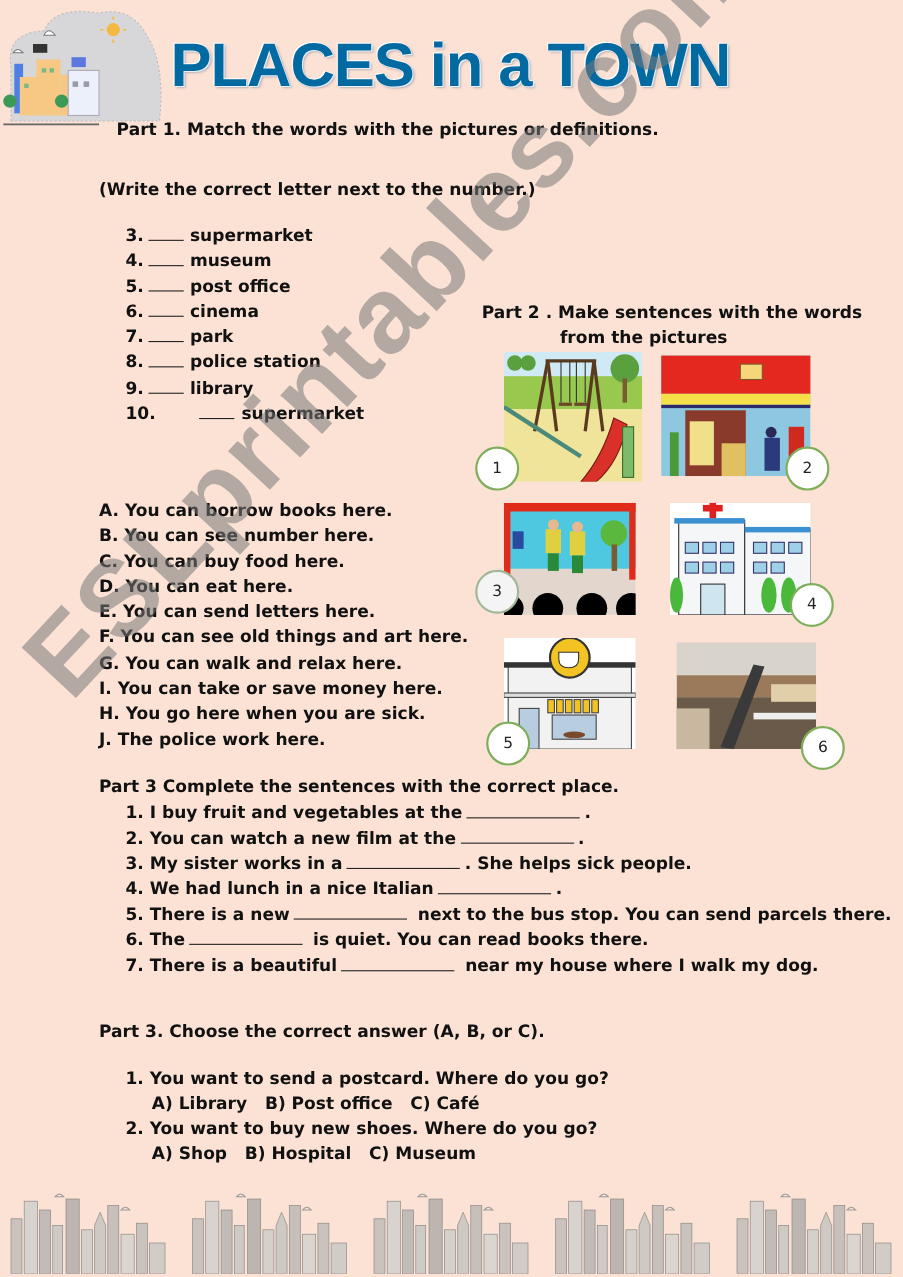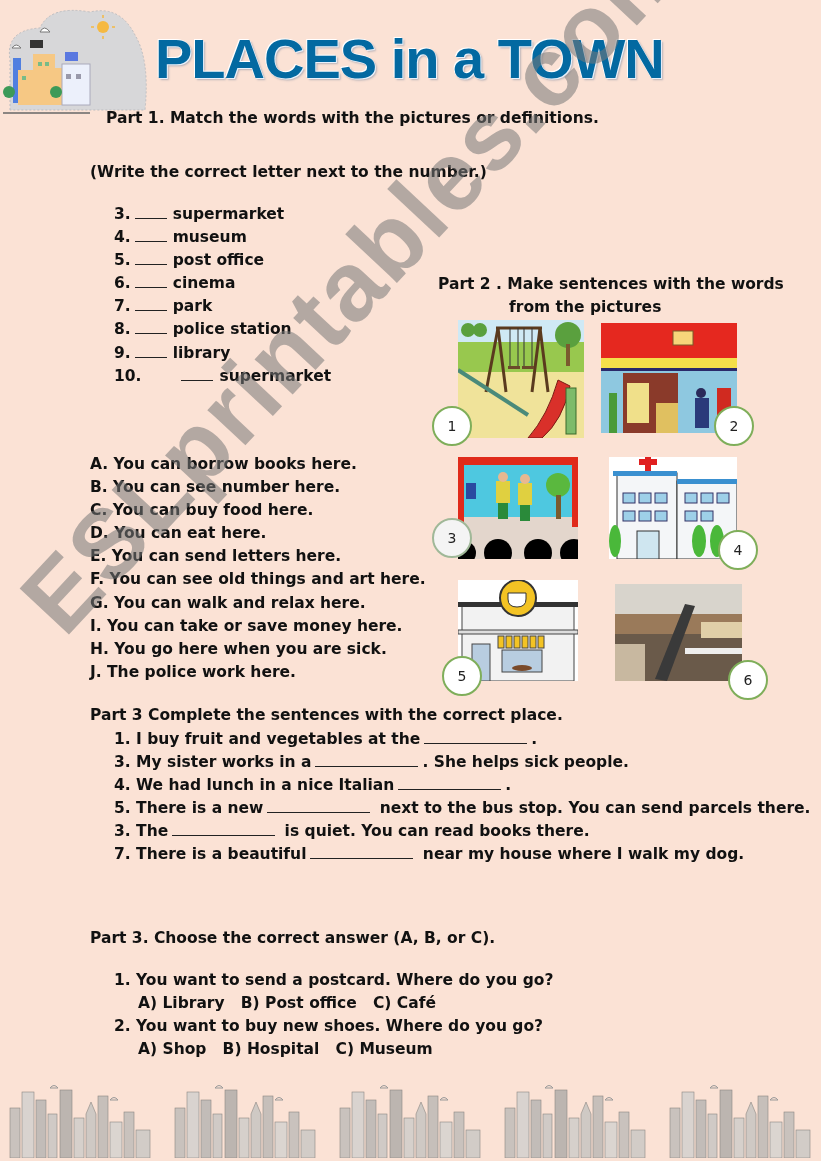--- a/index.html
+++ b/index.html
@@ -246,24 +246,25 @@
     <rect x="86" y="38" width="41" height="16" fill="#e0cfa8"></rect>
     <rect x="0" y="60" width="30" height="37" fill="#c8b8a0"></rect>
     <rect x="70" y="64" width="57" height="6" fill="#eee"></rect>
   </svg>
 </div>
 <div class="circle" style="left:728px;top:660px;">6</div>
 
 <div class="abs txt bold" style="left:90px;top:704px;">Part 3  Complete the sentences with the correct place.</div>
 <div class="abs" style="left:114px;top:716px;margin-top:12px;">
   <div class="txt bold row"><span>1. I buy fruit and vegetables at the</span><span class="lblank"></span><span>.</span></div>
+  <div class="txt bold row"><span>2. You can watch a new film at the</span><span class="lblank"></span><span>.</span></div>
   <div class="txt bold row"><span>3. My sister works in a</span><span class="lblank"></span><span>. She helps sick people.</span></div>
   <div class="txt bold row"><span>4. We had lunch in a nice Italian</span><span class="lblank"></span><span>.</span></div>
   <div class="txt bold row"><span>5. There is a new</span><span class="lblank"></span><span> next to the bus stop. You can send parcels there.</span></div>
-  <div class="txt bold row"><span>3. The</span><span class="lblank"></span><span> is quiet. You can read books there.</span></div>
+  <div class="txt bold row"><span>6. The</span><span class="lblank"></span><span> is quiet. You can read books there.</span></div>
   <div class="txt bold row"><span>7. There is a beautiful</span><span class="lblank"></span><span> near my house where I walk my dog.</span></div>
 </div>
 
 <div class="abs txt bold" style="left:90px;top:927px;">Part 3. Choose the correct answer (A, B, or C).</div>
 <div class="abs" style="left:114px;top:969px;">
   <div class="txt bold row">1. You want to send a postcard. Where do you go?</div>
   <div class="txt bold row" style="padding-left:24px;white-space:pre;">A) Library   B) Post office   C) Café</div>
   <div class="txt bold row">2. You want to buy new shoes. Where do you go?</div>
   <div class="txt bold row" style="padding-left:24px;white-space:pre;">A) Shop   B) Hospital   C) Museum</div>
 </div>

